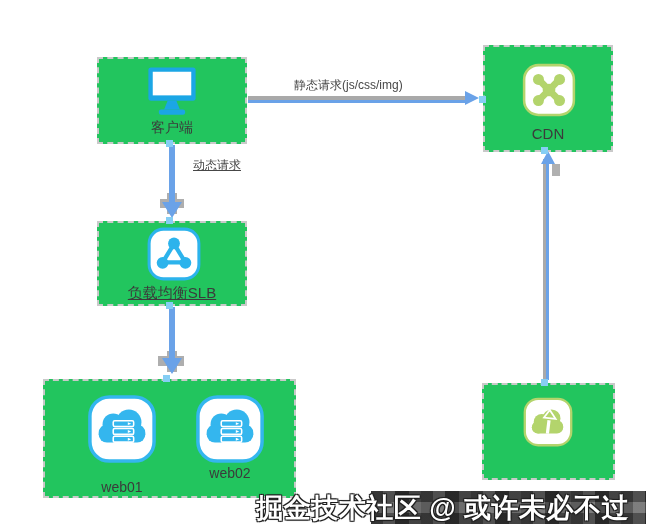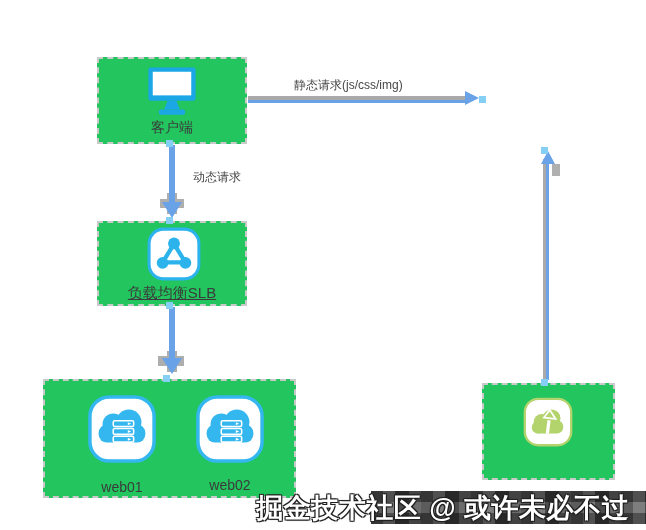--- a/index.html
+++ b/index.html
@@ -52,21 +52,21 @@
 
   <div class="gray-line" style="left:248px; top:96px; width:224px; height:5px;"></div>
   <div class="shaft" style="left:248px; top:100px; width:218px; height:3px;"></div>
   <div class="arrow-right" style="left:465px; top:91px;"></div>
   <div class="edge-label" style="left:294px; top:78px;">静态请求(js/css/img)</div>
 
   <div class="plus-bar" style="left:160px; top:199px; width:24px; height:9px;"></div>
   <div class="plus-bar" style="left:167px; top:193px; width:10px; height:21px;"></div>
   <div class="shaft" style="left:169px; top:145px; width:6px; height:60px;"></div>
   <div class="arrow-down" style="left:162px; top:202px;"></div>
-  <div class="edge-label" style="left:193px; top:170px;">动态请求</div>
+  <div class="edge-label" style="left:193px; top:158px;text-decoration:underline;">动态请求</div>
 
   <div class="plus-bar" style="left:158px; top:356px; width:26px; height:10px;"></div>
   <div class="plus-bar" style="left:167px; top:351px; width:10px; height:21px;"></div>
   <div class="shaft" style="left:169px; top:307px; width:6px; height:53px;"></div>
   <div class="arrow-down" style="left:162px; top:358px;"></div>
 
   <div class="gray-line" style="left:543px; top:159px; width:5px; height:221px;"></div>
   <div class="shaft" style="left:546px; top:157px; width:3px; height:223px;"></div>
   <div class="arrow-up" style="left:541px; top:151px;"></div>
   <div class="gray-chip" style="left:552px; top:164px; width:8px; height:12px;"></div>
@@ -74,20 +74,35 @@
   <div class="node" style="left:97px; top:57px; width:150px; height:87px;">
     <svg class="icon" style="left:45px; top:6px;" width="56" height="52" viewBox="0 0 64 58">
       <rect x="5" y="2" width="54" height="38" rx="3" fill="#1ba6e5"></rect>
       <rect x="10" y="7" width="44" height="27" fill="#ffffff"></rect>
       <polygon points="27,40 37,40 41,50 23,50" fill="#1ba6e5"></polygon>
       <rect x="17" y="50" width="30" height="6" rx="2.5" fill="#1ba6e5"></rect>
     </svg>
     <div class="node-label" style="top:60px;">客户端</div>
   </div>
 
+  <div class="node" style="left:483px; top:45px; width:130px; height:107px;">
+    <svg class="icon" style="left:37px; top:16px;" width="54" height="54" viewBox="0 0 64 64">
+      <rect x="2.5" y="2.5" width="59" height="59" rx="17" fill="#ffffff" stroke="#b3d46c" stroke-width="3"></rect>
+      <g stroke="#b3d46c" stroke-width="8" stroke-linecap="round">
+        <line x1="21" y1="21" x2="43" y2="43"></line>
+        <line x1="43" y1="21" x2="21" y2="43"></line>
+      </g>
+      <circle cx="32" cy="32" r="7.5" fill="#b3d46c"></circle>
+      <circle cx="19.5" cy="19.5" r="6.5" fill="#b3d46c"></circle>
+      <circle cx="44.5" cy="19.5" r="6.5" fill="#b3d46c"></circle>
+      <circle cx="19.5" cy="44.5" r="6.5" fill="#b3d46c"></circle>
+      <circle cx="44.5" cy="44.5" r="6.5" fill="#b3d46c"></circle>
+    </svg>
+    <div class="node-label" style="top:78px; font-size:15px;">CDN</div>
+  </div>
 
   <div class="node" style="left:97px; top:221px; width:150px; height:85px;">
     <svg class="icon" style="left:48px; top:4px;" width="54" height="54" viewBox="0 0 64 64">
       <rect x="2.5" y="2.5" width="59" height="59" rx="17" fill="#ffffff" stroke="#2cb3ec" stroke-width="3.6"></rect>
       <path d="M32 20 L18.5 42 L45.5 42 Z" fill="none" stroke="#2cb3ec" stroke-width="5" stroke-linejoin="round"></path>
       <circle cx="32" cy="19.5" r="7" fill="#2cb3ec"></circle>
       <circle cx="18.5" cy="42.5" r="7" fill="#2cb3ec"></circle>
       <circle cx="45.5" cy="42.5" r="7" fill="#2cb3ec"></circle>
     </svg>
     <div class="node-label" style="top:61px; font-size:15px;text-decoration:underline;">负载均衡SLB</div>
@@ -128,21 +143,21 @@
         <rect x="27" y="35.5" width="21" height="6" rx="1.5"></rect>
         <rect x="27" y="43.5" width="21" height="6" rx="1.5"></rect>
       </g>
       <g fill="#ffffff">
         <polygon points="42,29 45.5,30.5 42,32"></polygon>
         <polygon points="42,37 45.5,38.5 42,40"></polygon>
         <polygon points="42,45 45.5,46.5 42,48"></polygon>
       </g>
     </svg>
     <div class="node-label" style="left:42px; width:70px; top:98px;">web01</div>
-    <div class="node-label" style="left:150px; width:70px; top:96px;">web02</div>
+    <div class="node-label" style="left:150px; width:70px; top:84px;">web02</div>
   </div>
 
   <div class="node" style="left:482px; top:383px; width:133px; height:97px;">
     <svg class="icon" style="left:39px; top:12px;" width="50" height="50" viewBox="0 0 56 56">
       <rect x="2" y="2" width="52" height="52" rx="15" fill="#ffffff" stroke="#b3d46c" stroke-width="2.6"></rect>
       <g fill="#b3d46c">
         <circle cx="21" cy="28" r="9"></circle>
           <circle cx="32" cy="24" r="10"></circle>
         <circle cx="17" cy="34" r="7"></circle>
           <circle cx="38" cy="33" r="7"></circle>

